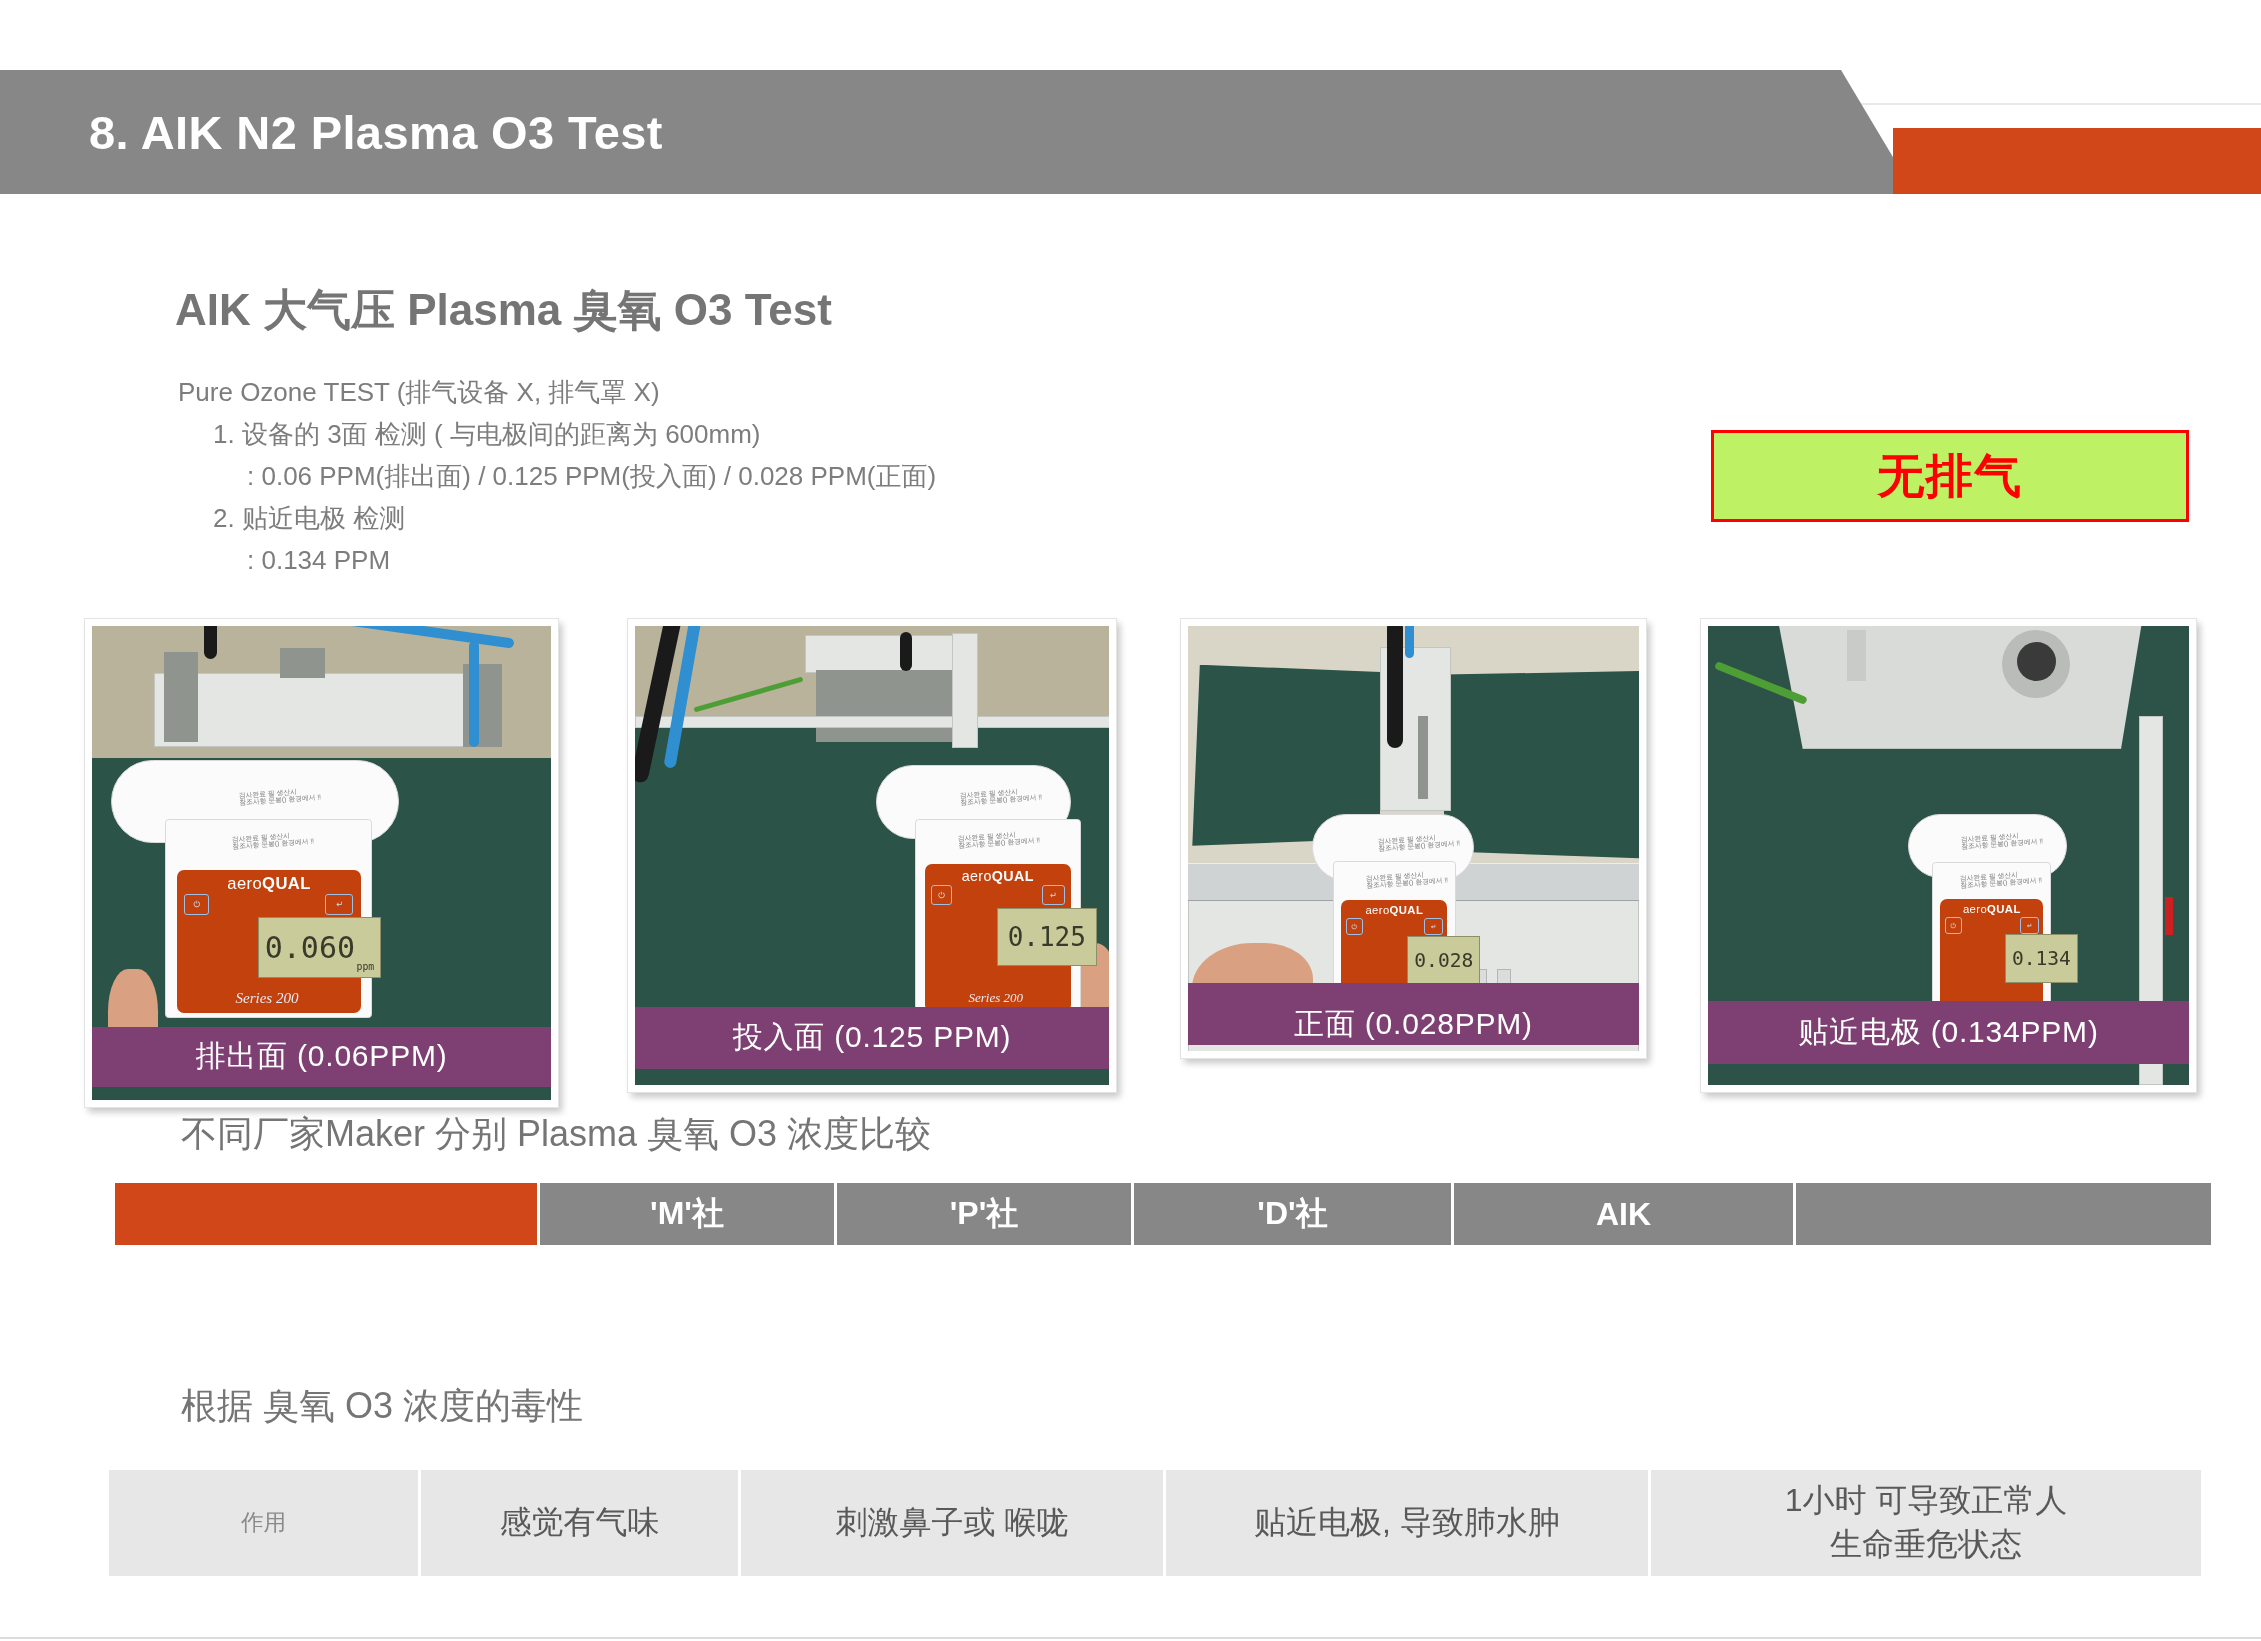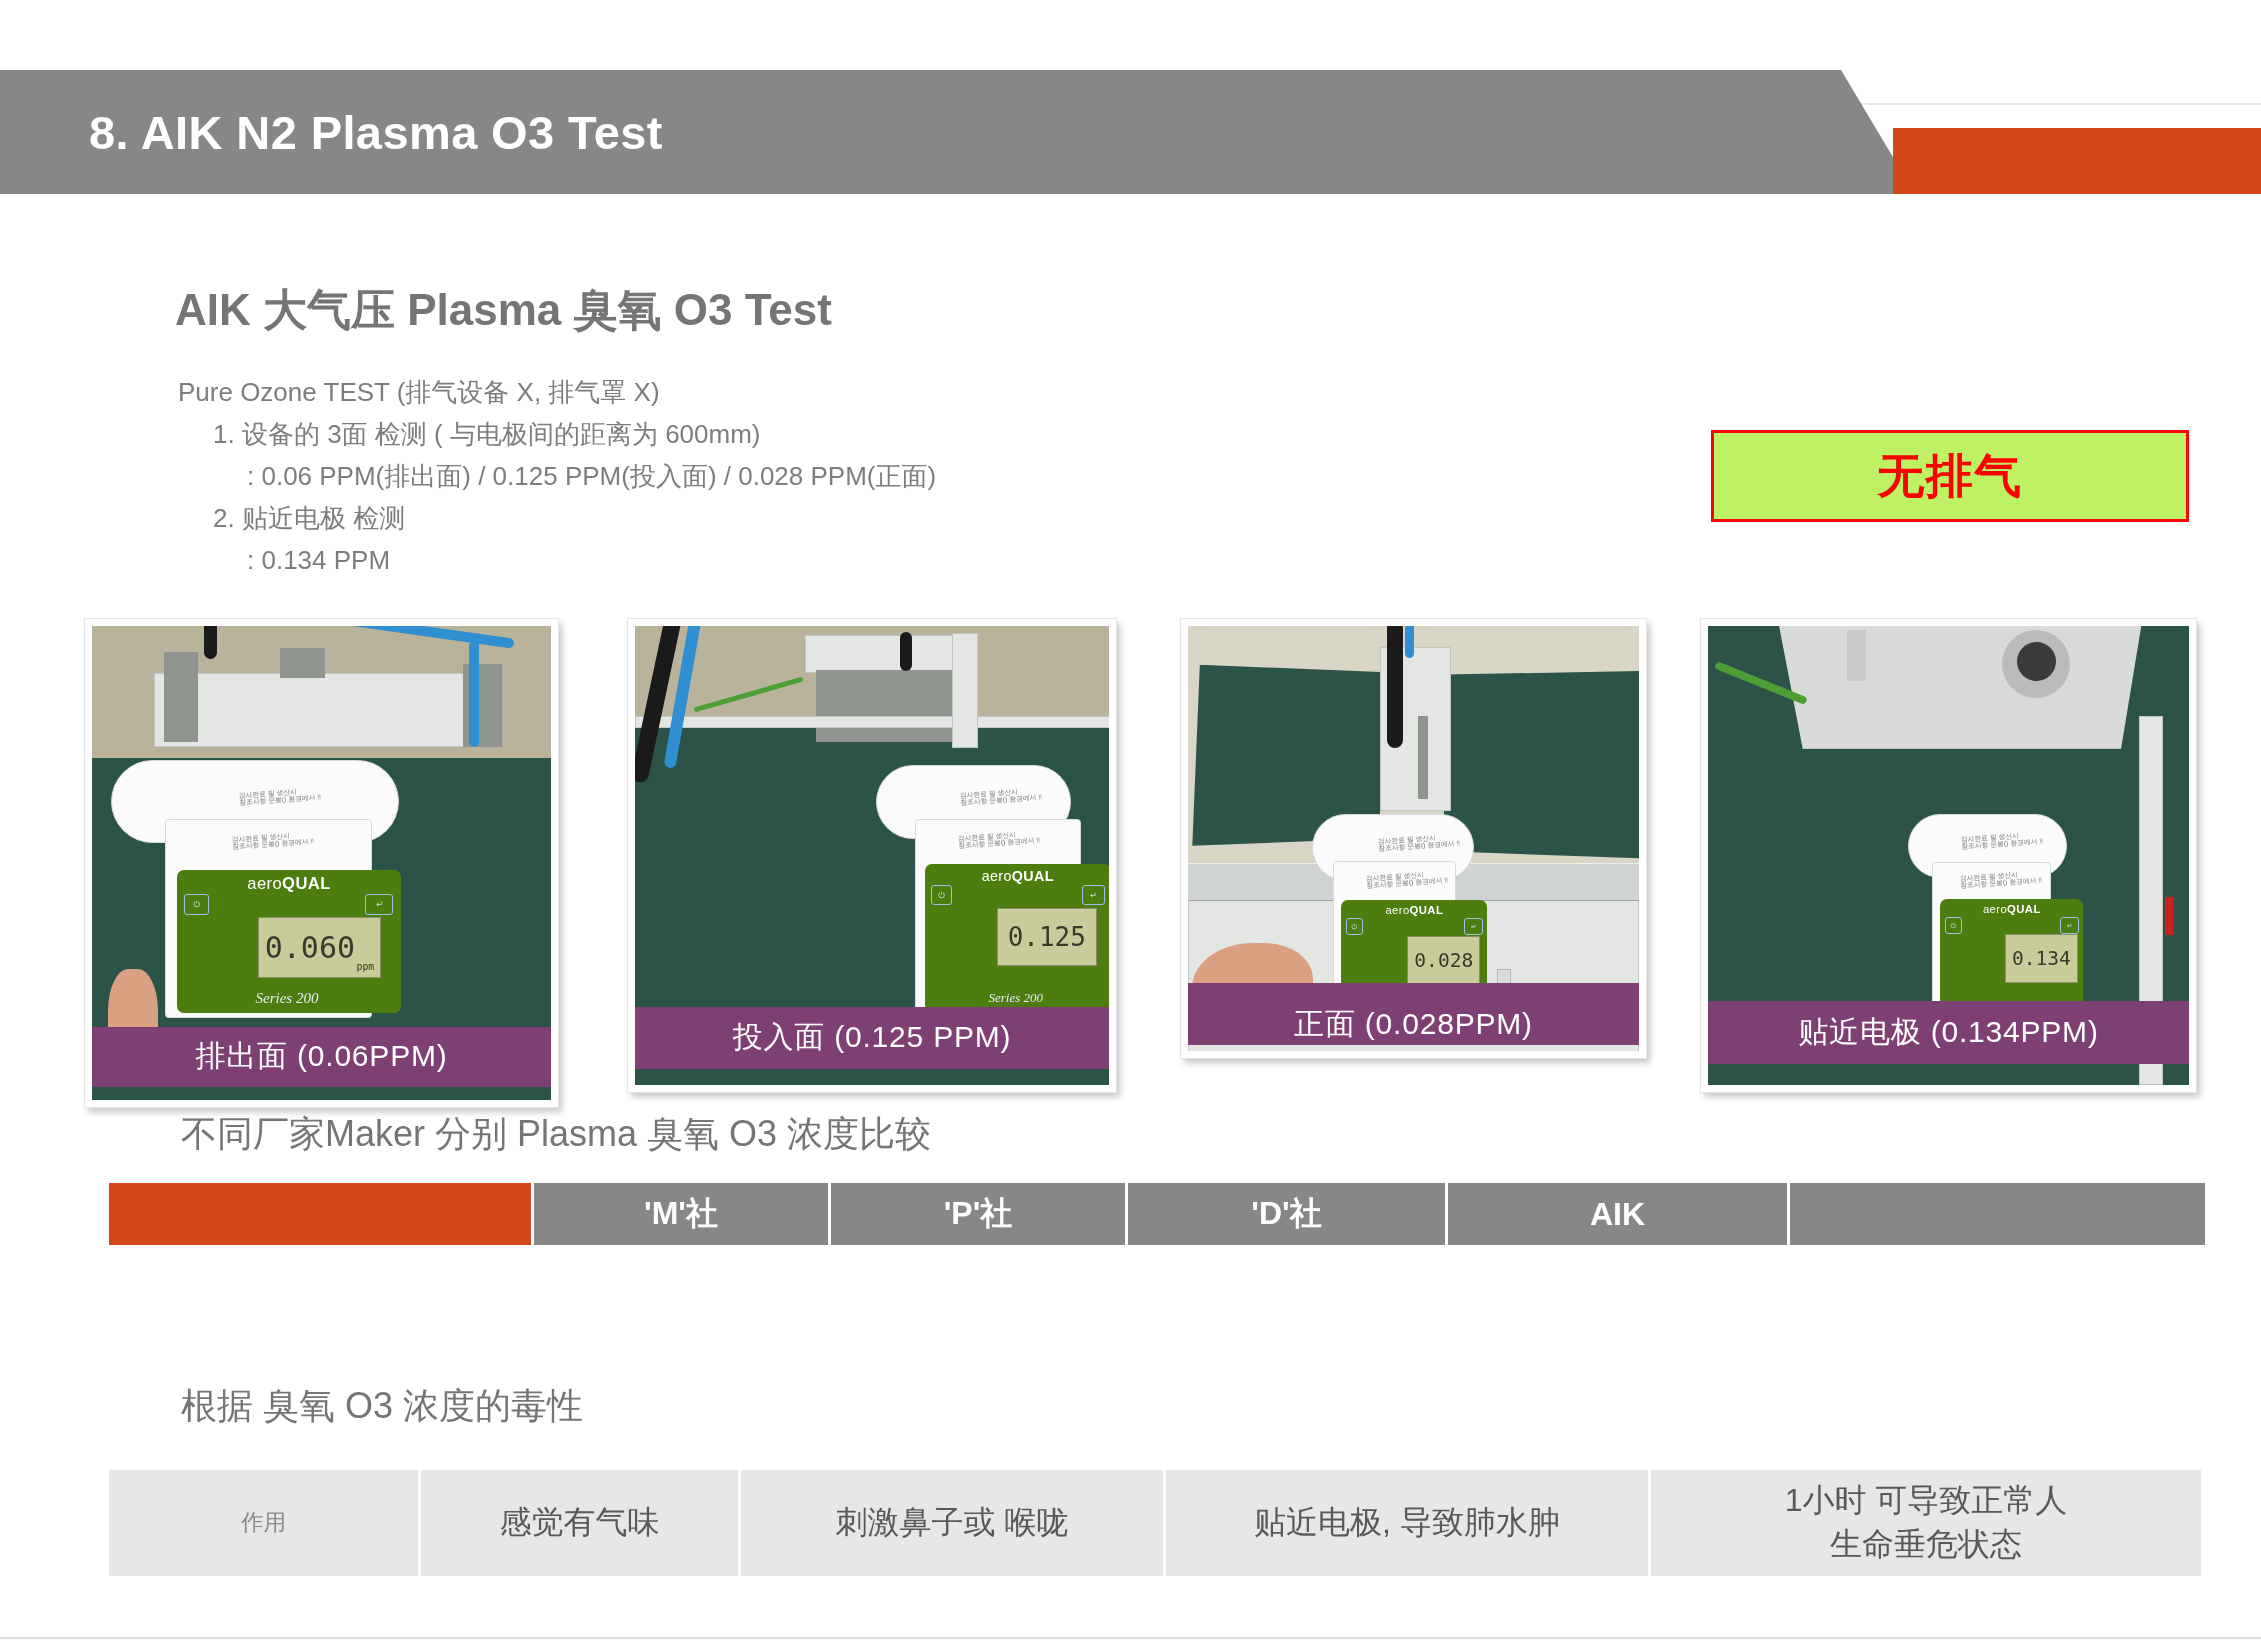--- a/index.html
+++ b/index.html
@@ -152,23 +152,22 @@
     border:0.8px solid #dadada;
   }
   .meter-body {
     position:absolute;
     background:#fbfbfb;
     border:0.8px solid #dadada;
     border-radius:3.8px;
   }
   .meter-face {
     position:absolute;
-    background:#4d7c0f;
+    background:#c2410c;
     border-radius:7px;
-    padding-left:40px;
   }
   .meter-brand {
     position:absolute; left:0; right:0;
     text-align:center;
     color:#ffffff;
     font-size:11.3px;
     letter-spacing:0.4px;
     white-space:nowrap;
   }
   .meter-brand b { font-weight:bold; }
@@ -445,21 +444,21 @@
       </div>
     </div>
     <div class="caption-bar" style="bottom:21px; height:63px;">
       <span>贴近电极 (0.134PPM)</span>
     </div>
   </div>
 </div>
 
 <div id="compare-title" class="section-title">不同厂家Maker 分别 Plasma 臭氧 O3 浓度比较</div>
 
-<table class="data-table" style="left:106px; top:1183px; width:2080px;">
+<table class="data-table" style="left:112px; top:1183px; width:2080px;">
   <colgroup>
     <col style="width:422px">
       <col style="width:294px">
       <col style="width:294px">
     <col style="width:317px">
       <col style="width:339px">
       <col style="width:415px">
   </colgroup>
   <tbody>
     <tr style="height:62px;">

